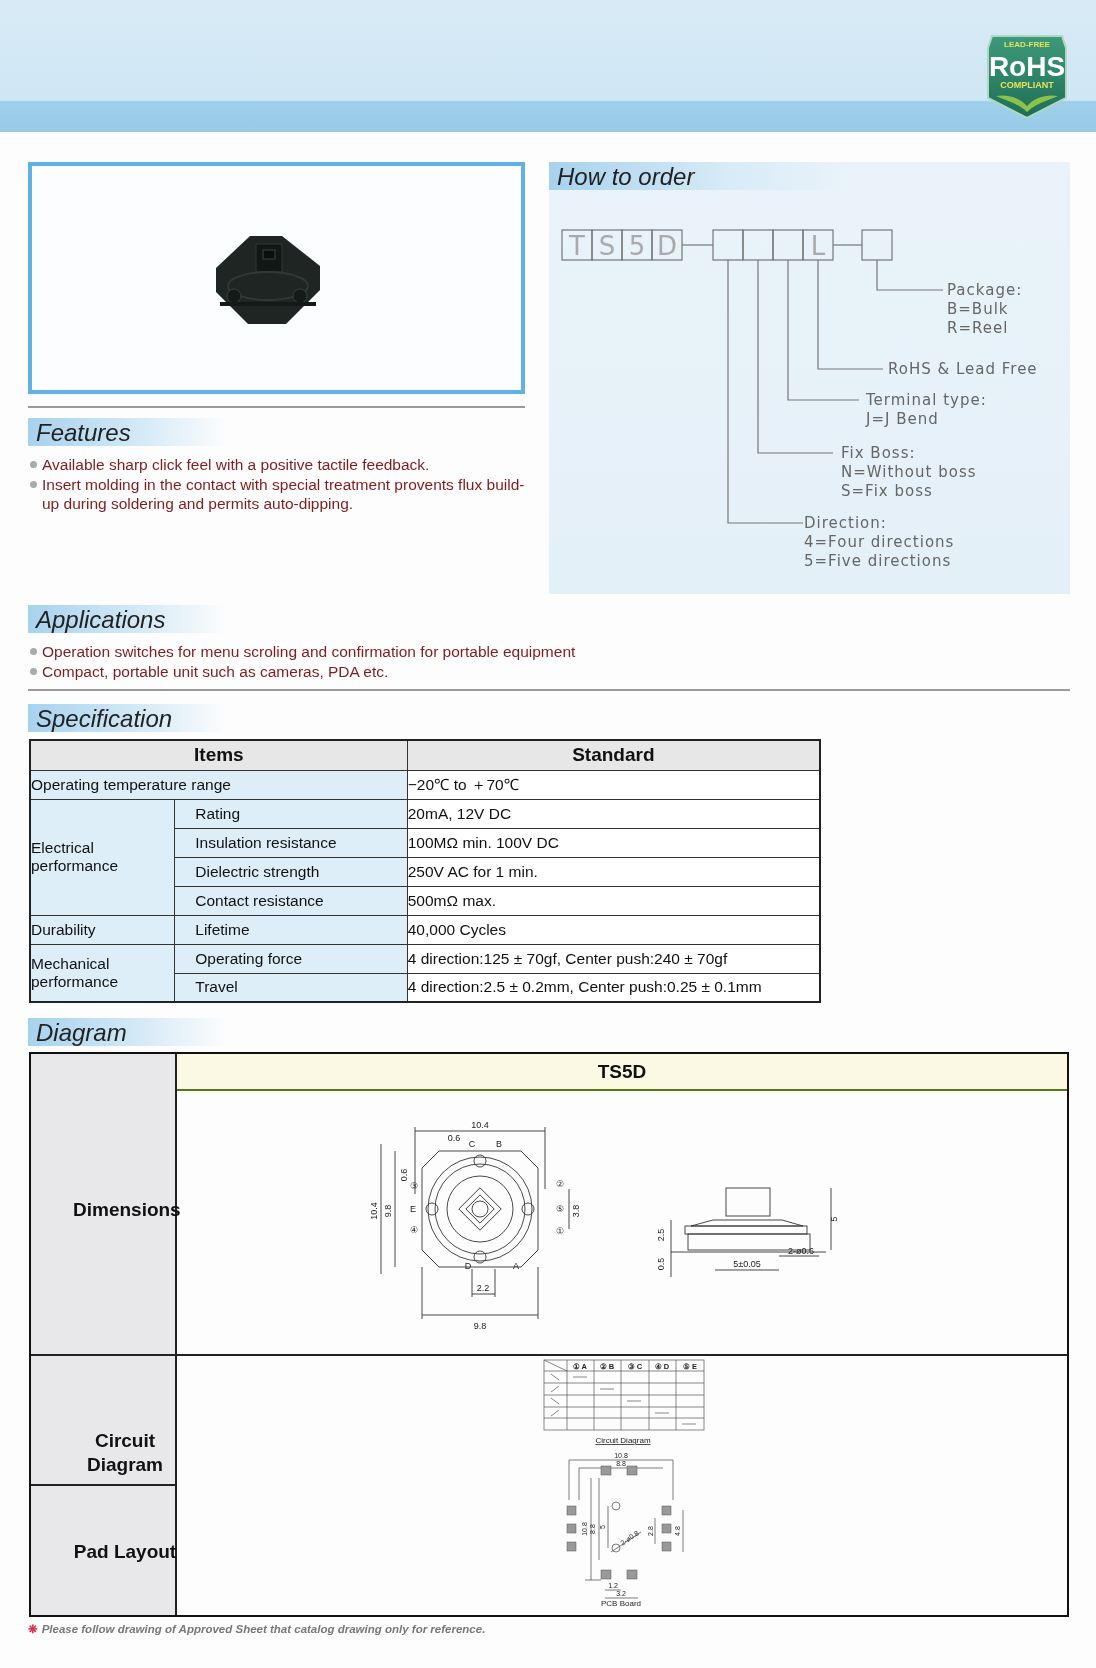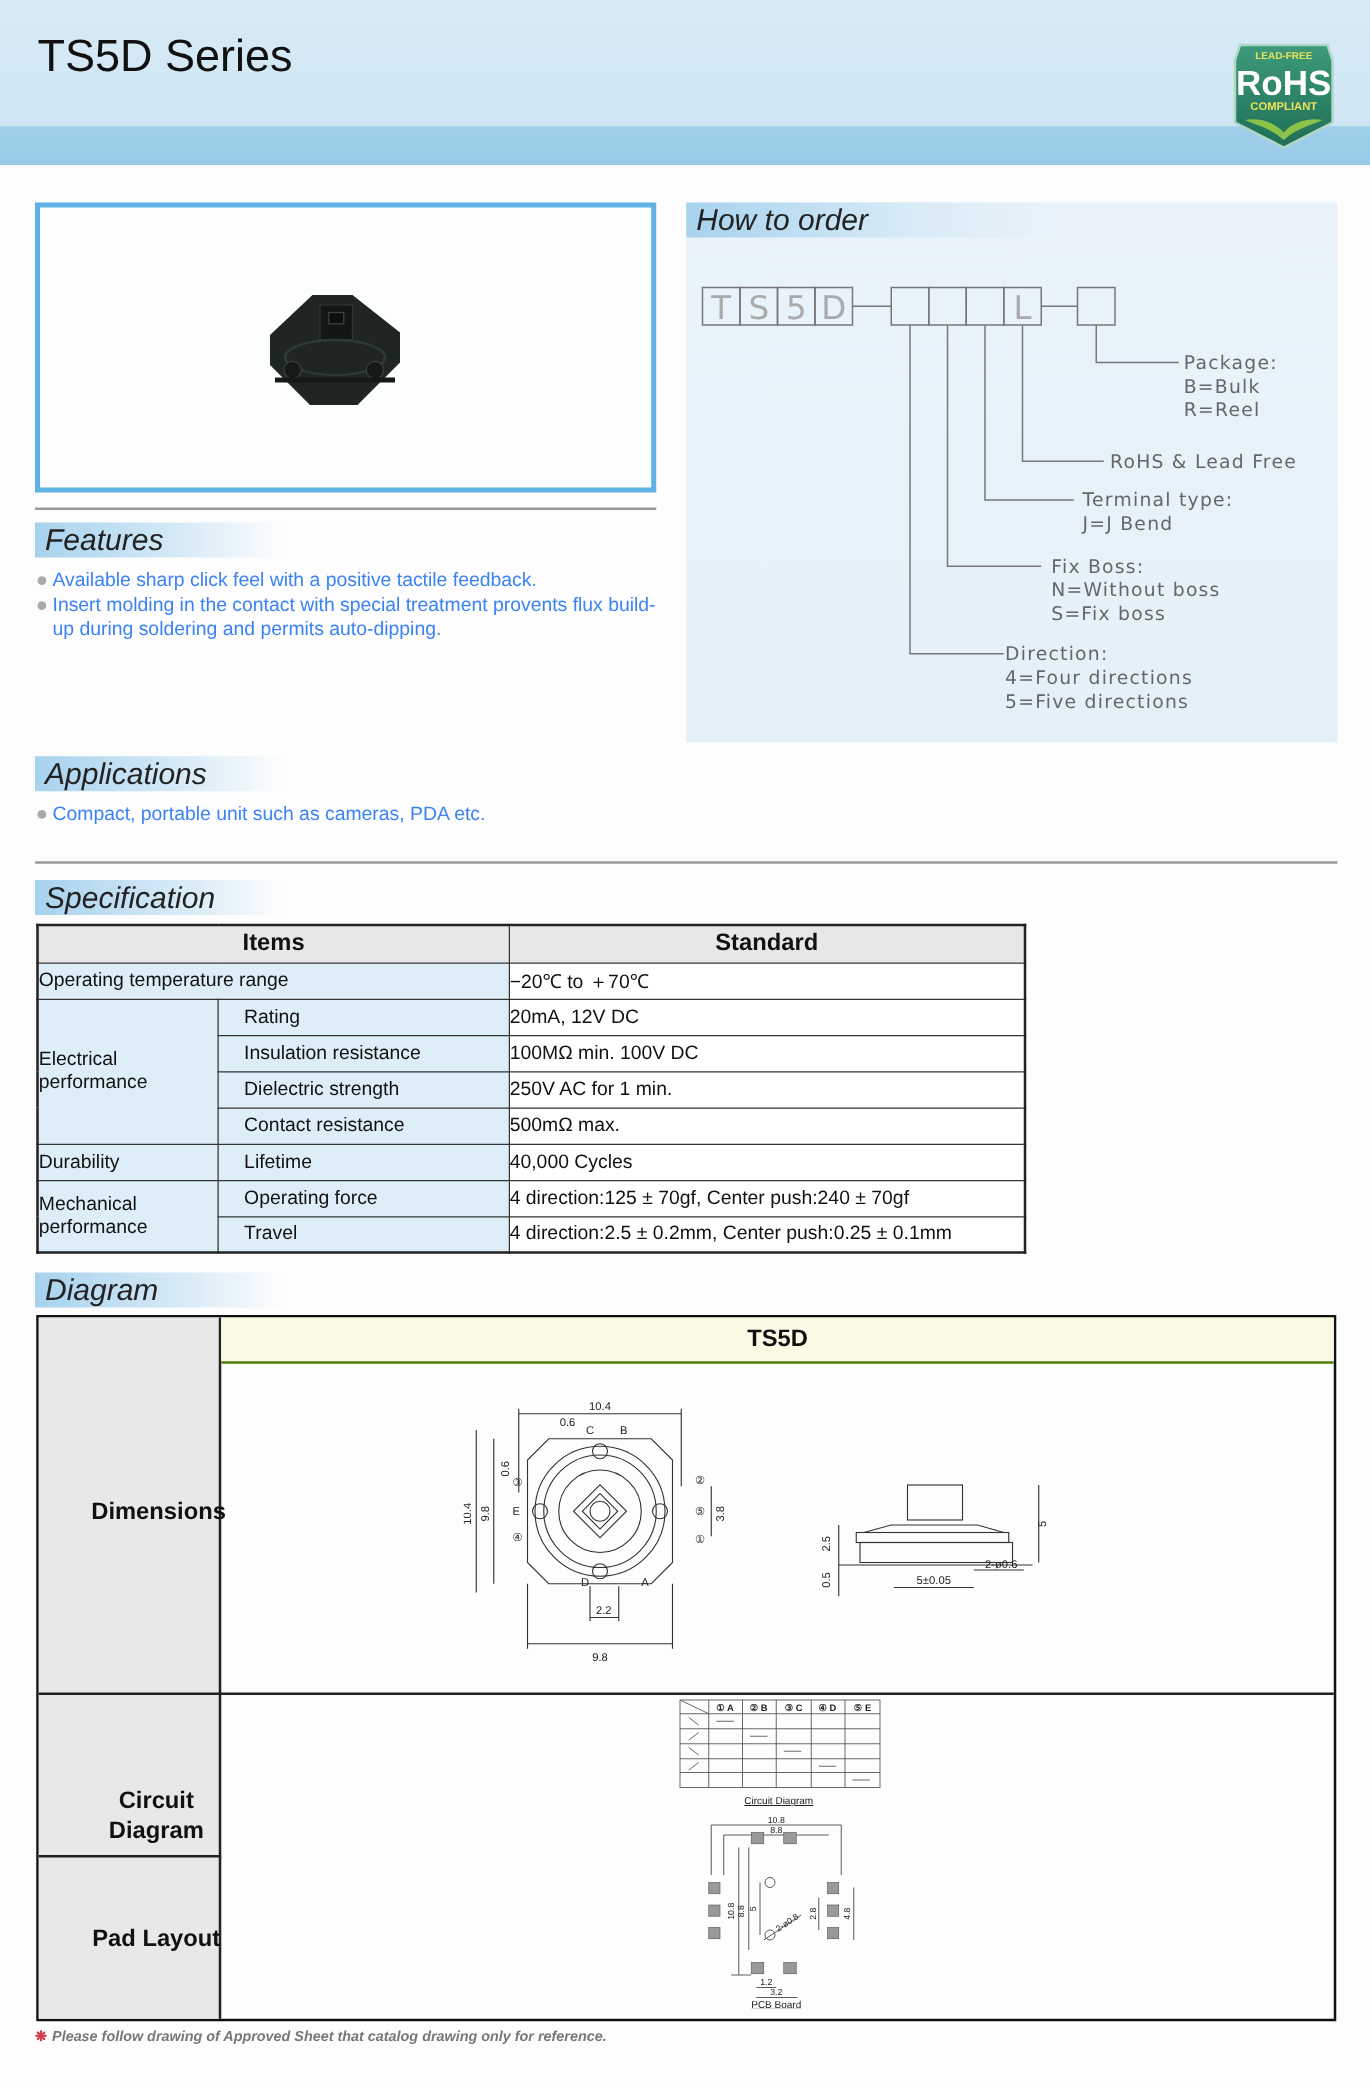--- a/index.html
+++ b/index.html
@@ -17,21 +17,21 @@
   .photo { position: absolute; left: 28px; top: 162px; width: 497px; height: 232px;
     border: 4px solid #5fb2e3; background: #fbfdfe; }
   .photo svg { position: absolute; left: 180px; top: 64px; }
   .rule { position: absolute; height: 2px; background: #9a9a9a; }
 
   
   .sec { position: absolute; height: 28px; width: 200px;
     background: linear-gradient(90deg, #a7d2ee 0%, #d8ebf7 60%, rgba(255,255,255,0) 100%); }
   .sec span { position: absolute; left: 8px; top: 1px; font-size: 24px; font-style: italic; color: #222; }
 
-  .bullets { position: absolute; font-size: 15.5px; line-height: 19.5px; color: #3b82f6; }
+  .bullets { position: absolute; font-size: 15.5px; line-height: 19.5px; color: #7f1d1d; }
   .bullets li { list-style: none; padding-left: 13px; position: relative; }
   .bullets li::before { content: ""; position: absolute; left: 1px; top: 6px; width: 7px; height: 7px;
     border-radius: 50%; background: #aaa; }
 
   
   .order { position: absolute; left: 549px; top: 162px; width: 521px; height: 432px;
     background: linear-gradient(#eaf3fa, #e4f0f8); }
   .order .sec { left: 0; top: 0; width: 300px; }
   .order svg { position: absolute; left: 0; top: 0; }
   .cad { font-family: "DejaVu Sans", sans-serif; font-size: 15px; fill: #666; letter-spacing: 1px; }
@@ -59,21 +59,20 @@
   .drw text { font-family: "Liberation Sans", sans-serif; fill: #222; }
 
   .note { position: absolute; left: 28px; top: 1622px; font-size: 11.5px; font-style: italic;
     font-weight: bold; color: #777; }
   .note .ast { color: #d23a4a; font-style: normal; margin-right: 4px; }
 </style>
 </head>
 <body>
 
 <div class="header">
-  <div class="header-title">TS5D Series</div>
   <svg class="rohs" viewBox="0 0 82 90">
     <defs>
       <linearGradient id="rg" x1="0" y1="0" x2="0" y2="1">
         <stop offset="0" stop-color="#3d9a7a"></stop>
           <stop offset="1" stop-color="#1f6e56"></stop>
       </linearGradient>
     </defs>
     <path d="M6 6 L76 6 L80 18 L80 68 L41 88 L2 68 L2 18 Z" fill="url(#rg)" stroke="#aed7c4" stroke-width="2"></path>
     <text x="41" y="17" text-anchor="middle" font-size="8" font-weight="bold" fill="#e8e25a" font-family="Liberation Sans, sans-serif">LEAD-FREE</text>
     <text x="41" y="46" text-anchor="middle" font-size="28" font-weight="bold" fill="#fff" font-family="Liberation Sans, sans-serif">RoHS</text>
@@ -148,20 +147,21 @@
       <text x="255" y="385">4=Four  directions</text>
       <text x="255" y="404">5=Five  directions</text>
     </g>
   </svg>
 </div>
 
 <div class="sec" style="left:28px; top:605px;">
   <span>Applications</span>
 </div>
 <ul class="bullets" style="left:29px; top:642px; width:700px;">
+  <li>Operation switches for menu scroling and confirmation for portable equipment</li>
   <li>Compact, portable unit such as cameras, PDA etc.</li>
 </ul>
 <div class="rule" style="left:28px; top:689px; width:1042px;"></div>
 
 <div class="sec" style="left:28px; top:704px;padding-left:44px;">
   <span>Specification</span>
 </div>
 <table class="spec">
   <colgroup>
       <col style="width:145px">

